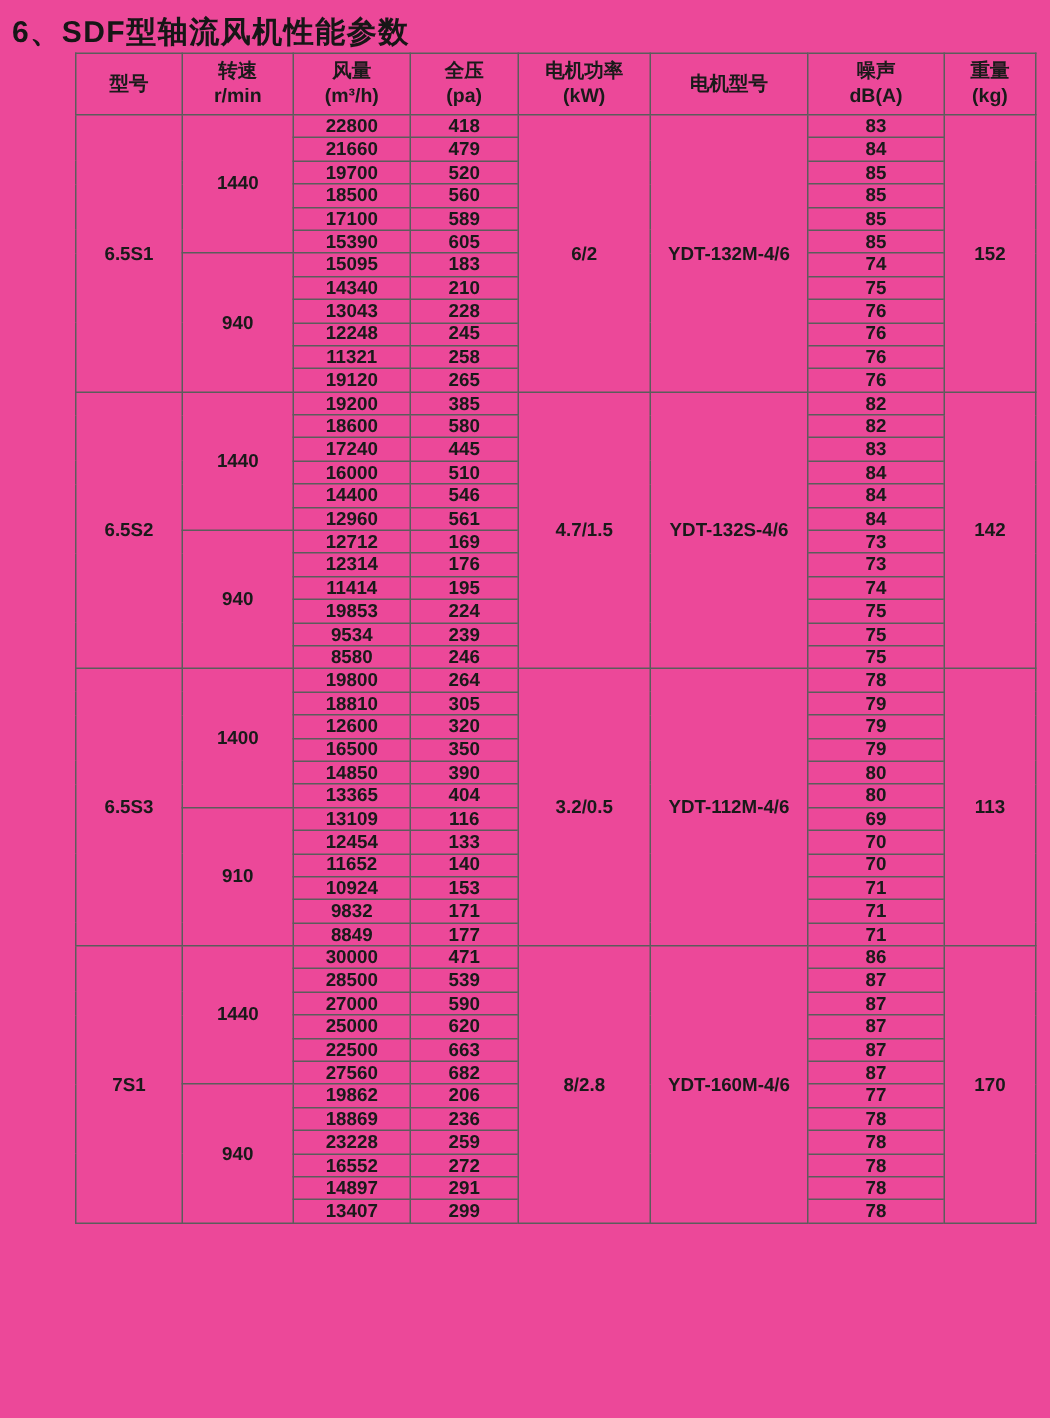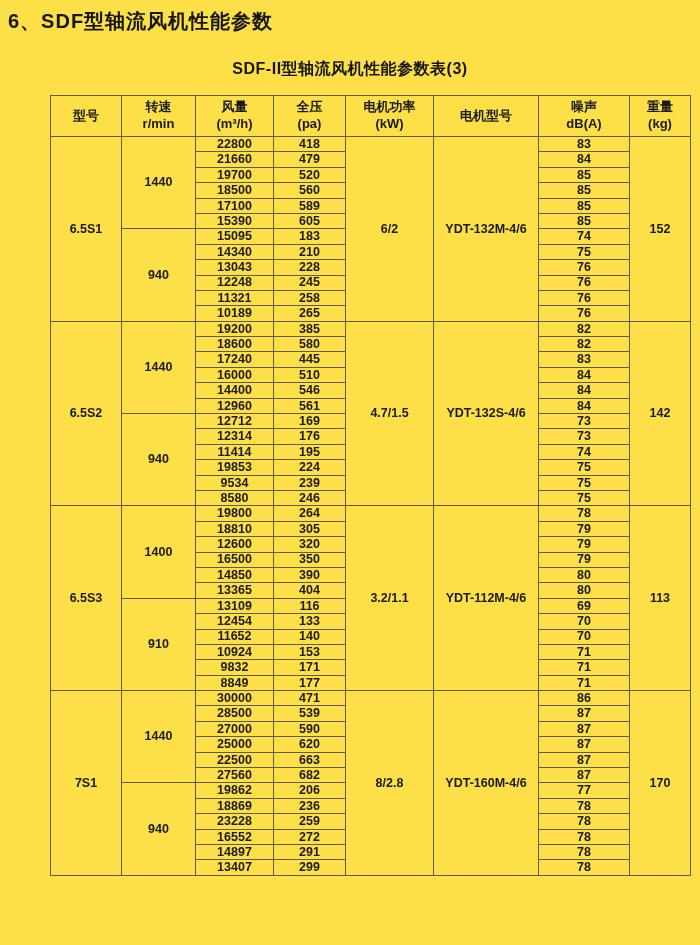--- a/index.html
+++ b/index.html
@@ -7,21 +7,21 @@
     margin: 0;
     padding: 0;
     background: #ffffff;
     font-family: "Liberation Sans", "DejaVu Sans", sans-serif;
     color: #1a1a1a;
   }
   .page {
     position: relative;
     width: 700px;
     height: 945px;
-    background: #fde047;
+    background: #ec4899;
     overflow: hidden;
   }
   .doc-title {
     margin: 8px 0 0 8px;
     font-size: 20px;
     font-weight: bold;
     letter-spacing: 1px;
     color: #161616;
   }
   .table-title {
@@ -67,21 +67,20 @@
   col.c-power   { width: 88px; }
   col.c-motor   { width: 105px; }
   col.c-noise   { width: 91px; }
   col.c-weight  { width: 61px; }
 </style>
 </head>
 <body>
 
 <div class="page">
   <h1 class="doc-title">6、SDF型轴流风机性能参数</h1>
-  <h2 class="table-title">SDF-II型轴流风机性能参数表(3)</h2>
 
   <table class="perf">
     <colgroup>
       <col class="c-model">
         <col class="c-speed">
         <col class="c-airflow">
         <col class="c-press">
       <col class="c-power">
         <col class="c-motor">
         <col class="c-noise">
@@ -161,21 +160,21 @@
           <td>12248</td>
           <td>245</td>
           <td>76</td>
         </tr>
         <tr>
           <td>11321</td>
           <td>258</td>
           <td>76</td>
         </tr>
         <tr>
-          <td>10189</td>
+          <td>19120</td>
           <td>265</td>
           <td>76</td>
         </tr>
         <tr>
           <td rowspan="12">6.5S2</td>
           <td rowspan="6">1440</td>
           <td>19200</td>
           <td>385</td>
           <td rowspan="12">4.7/1.5</td>
           <td rowspan="12">YDT-132S-4/6</td>
@@ -236,21 +235,21 @@
         <tr>
           <td>8580</td>
           <td>246</td>
           <td>75</td>
         </tr>
         <tr>
           <td rowspan="12">6.5S3</td>
           <td rowspan="6">1400</td>
           <td>19800</td>
           <td>264</td>
-          <td rowspan="12">3.2/1.1</td>
+          <td rowspan="12">3.2/0.5</td>
           <td rowspan="12">YDT-112M-4/6</td>
           <td>78</td>
           <td rowspan="12">113</td>
         </tr>
         <tr>
           <td>18810</td>
           <td>305</td>
           <td>79</td>
         </tr>
         <tr>

